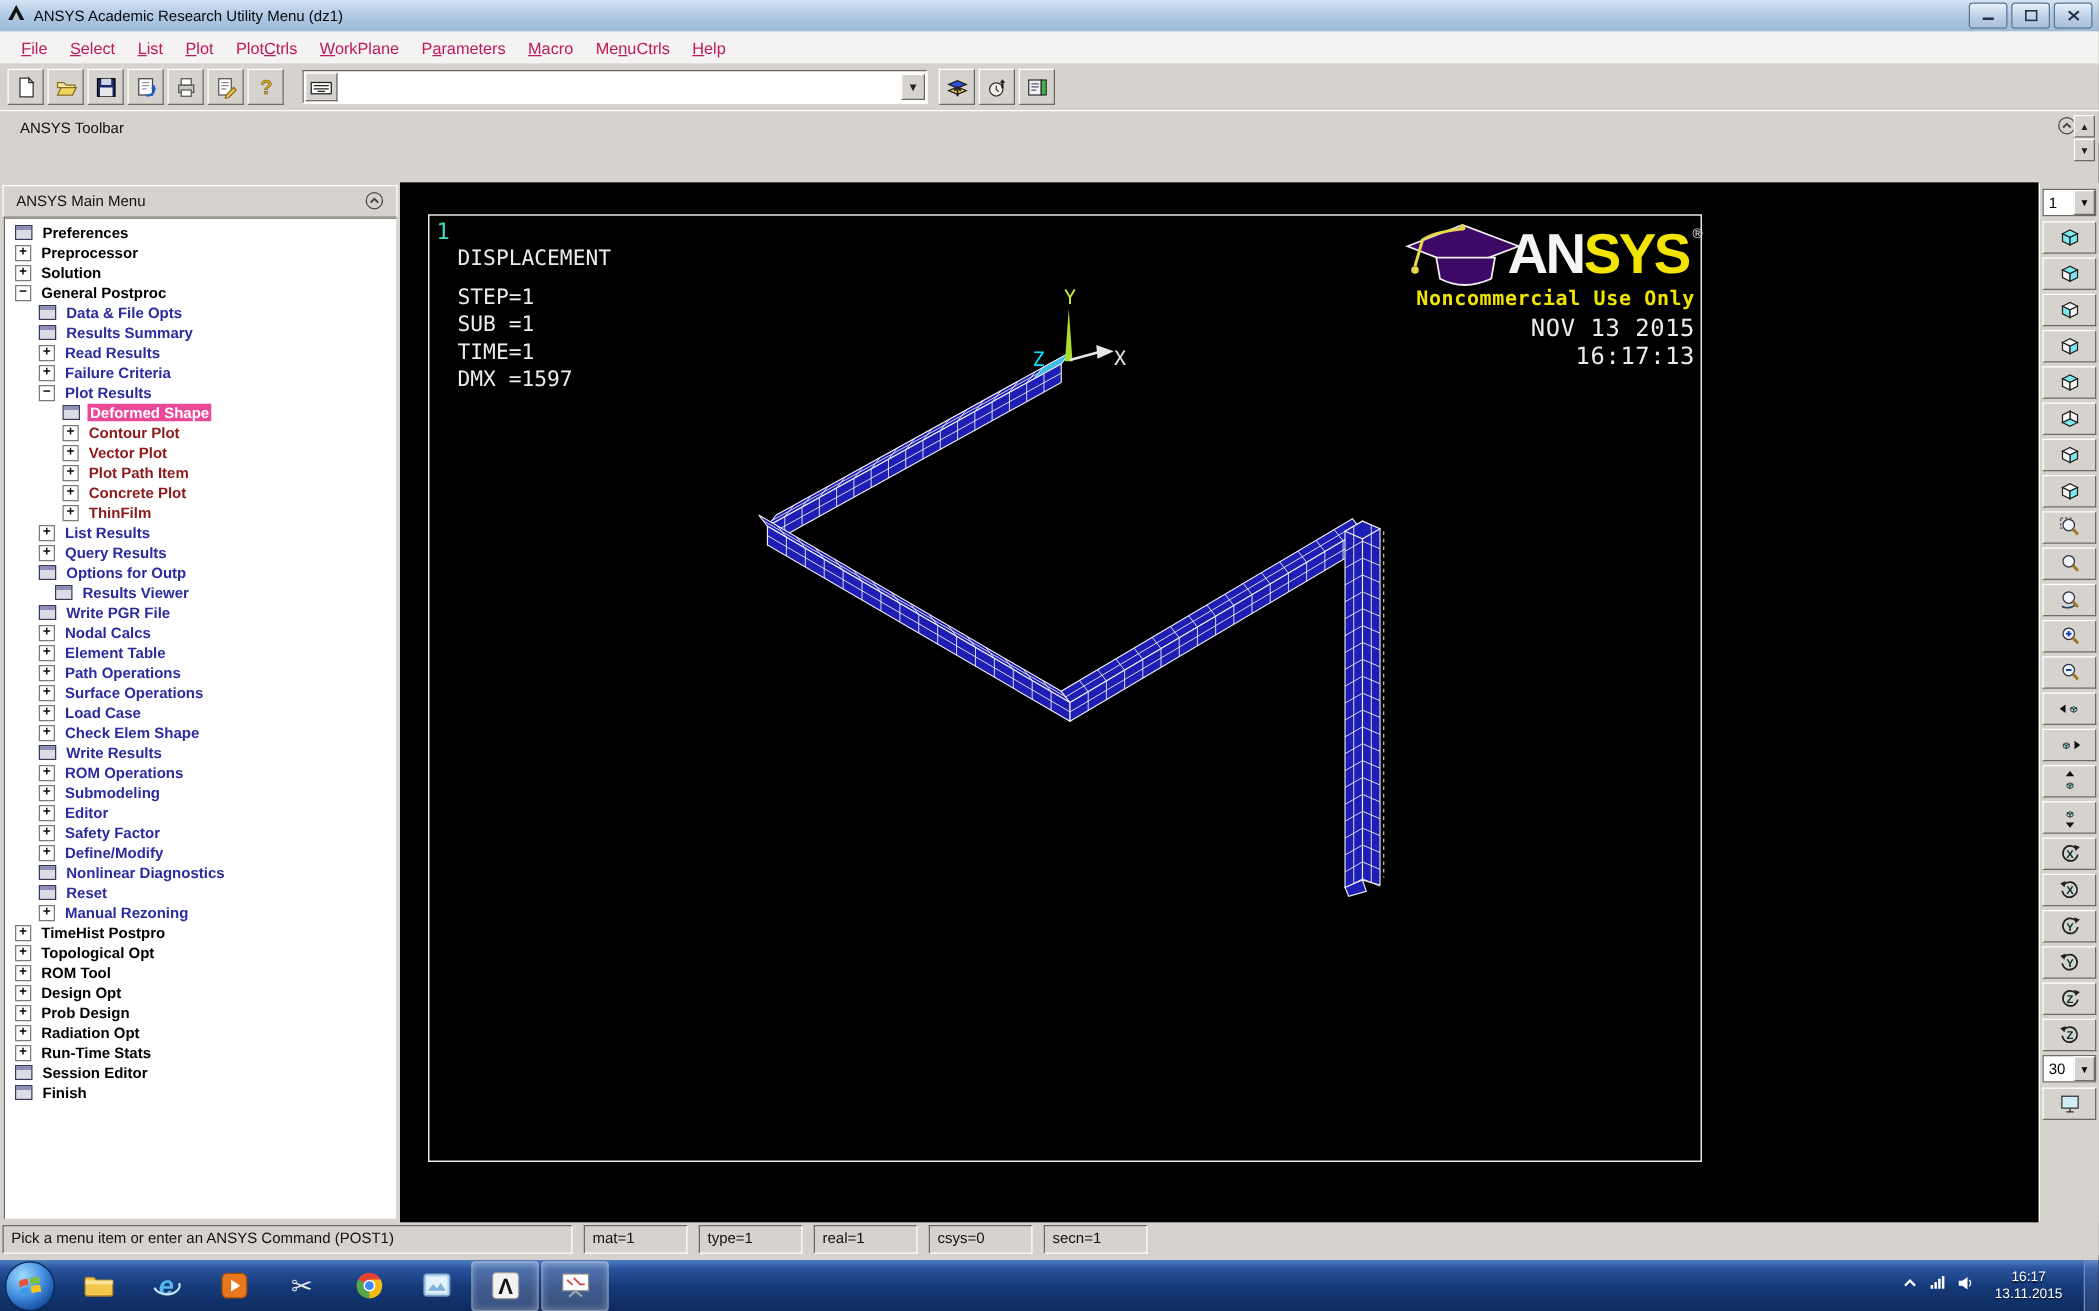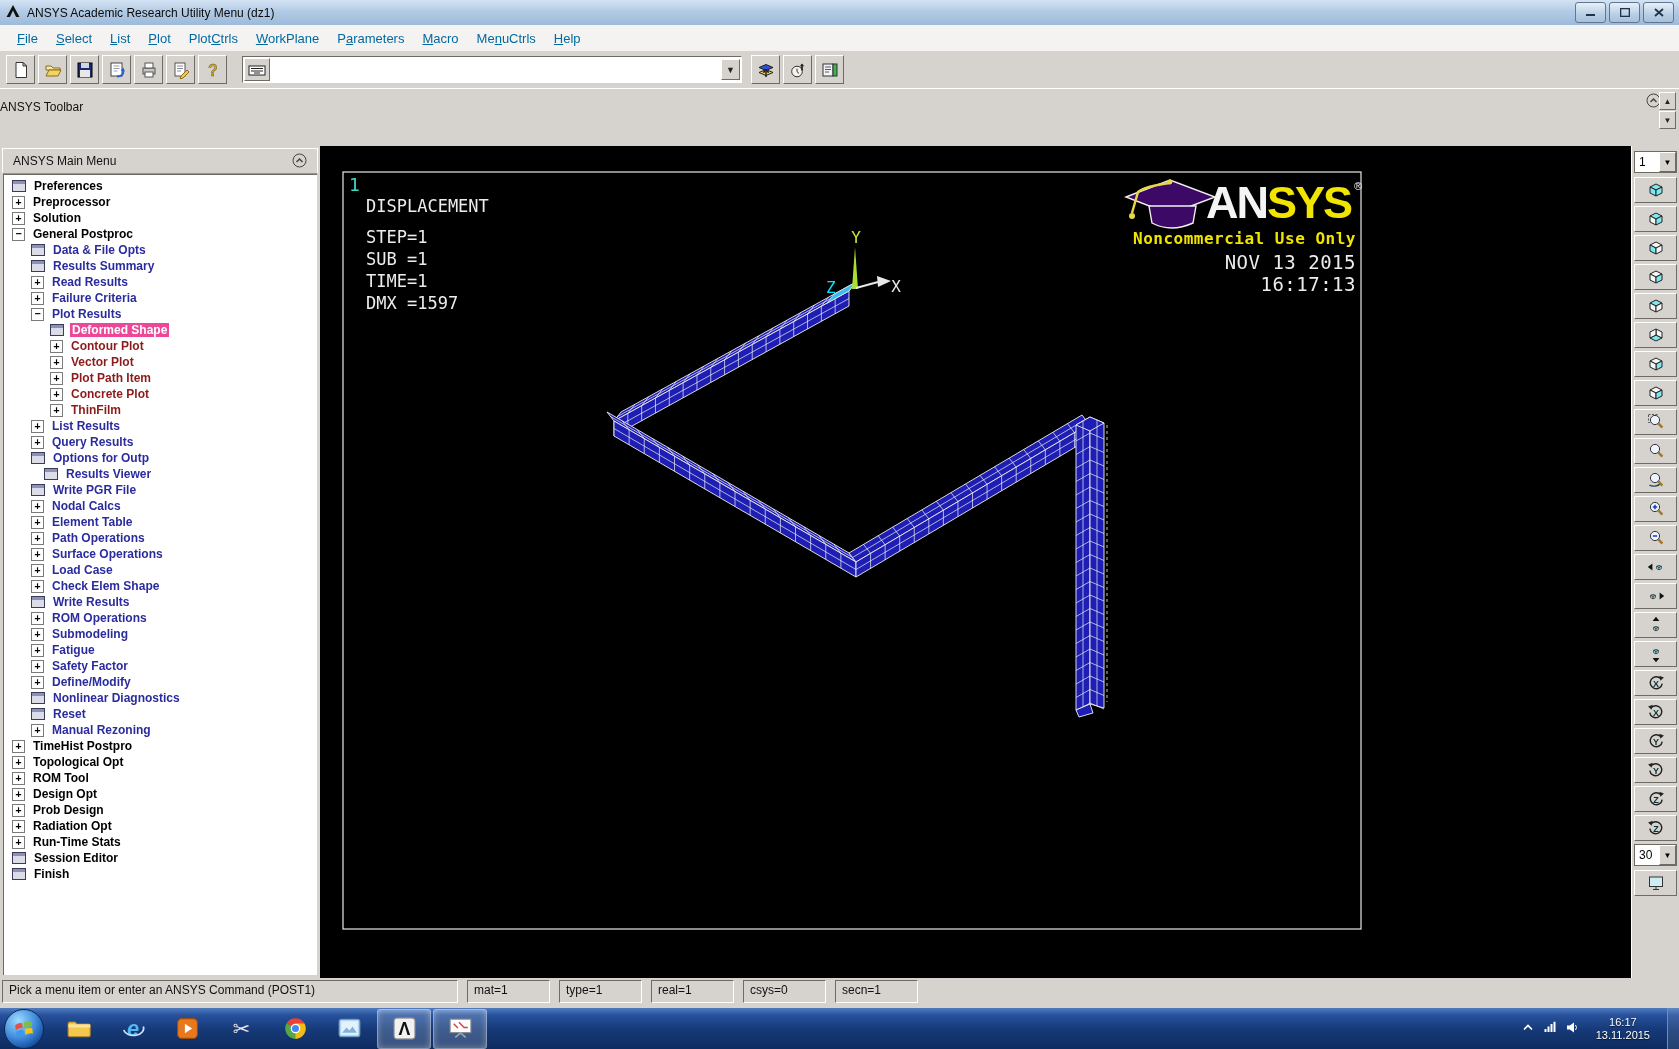--- a/index.html
+++ b/index.html
@@ -11,38 +11,38 @@
   .titlebar{position:absolute;left:0;top:0;right:0;height:25px;
     background:linear-gradient(#d4e3f4,#b3cbe5 45%,#9cbad9);
     display:flex;align-items:center;padding-left:5px;border-bottom:1px solid #7f96ad;}
   .title-text{font-size:12px;color:#0a0a0a;margin-left:6px;}
   .win-controls{margin-left:auto;display:flex;gap:3px;padding-right:5px;}
   .wbtn{width:29px;height:19px;border:1px solid #62778e;border-radius:3px;
     background:linear-gradient(#e7f0f9,#b9cfe5 60%,#a7c0da);
     display:flex;align-items:center;justify-content:center;}
   
   .menubar{position:absolute;left:0;top:25px;right:0;height:26px;background:#f4f3f1;
-    border-bottom:1px solid #b8b4ac;display:flex;align-items:center;padding-left:8px;font-size:13px;color:#0369a1;}
+    border-bottom:1px solid #b8b4ac;display:flex;align-items:center;padding-left:8px;font-size:13px;color:#be185d;}
   .menu-item{padding:4px 9px;}
   .menu-item u{text-decoration:underline;}
   
   .toolbar{position:absolute;left:0;top:51px;right:0;height:37px;background:#d6d3ce;
     border-bottom:1px solid #98948c;display:flex;align-items:center;padding-left:6px;}
   .raised{border-top:1px solid #fff;border-left:1px solid #fff;border-right:1px solid #6e6a64;border-bottom:1px solid #6e6a64;background:#d6d3ce;}
   .tb-btn{width:27px;height:27px;display:flex;align-items:center;justify-content:center;margin-right:3px;}
   .cmd-wrap{margin-left:12px;width:498px;height:25px;background:#fff;
     border-top:1px solid #6e6a64;border-left:1px solid #6e6a64;border-right:1px solid #fff;border-bottom:1px solid #fff;
     display:flex;align-items:center;}
   .kbd-btn{width:24px;height:21px;margin:1px;display:flex;align-items:center;justify-content:center;}
   .cmd-input{flex:1;border:none;outline:none;height:19px;font-size:12px;font-family:"DejaVu Sans Mono",monospace;}
   .dd-arrow{width:17px;height:19px;margin-right:1px;display:flex;align-items:center;justify-content:center;font-size:9px;color:#222;}
   .tb-right{display:flex;margin-left:9px;}
   
   .ansys-tb-header{position:absolute;left:0;top:88px;right:0;height:25px;background:#d6d3ce;
-    border-top:1px solid #fff;display:flex;align-items:flex-end;padding-left:0;font-size:12px;color:#111;}
+    border-top:1px solid #fff;display:flex;align-items:center;padding-left:16px;font-size:12px;color:#111;}
   .roll{position:absolute;right:18px;top:4px;}
   .savedb-row{position:absolute;left:0;top:113px;right:0;height:33px;background:#d6d3ce;
     border-top:1px solid #fff;border-bottom:1px solid #98948c;display:flex;align-items:center;padding-left:6px;}
   .acmd{font-size:12px;color:#111;padding:5px 9px;border-right:1px solid #9a968e;border-left:1px solid #fff;}
   .mini-scroll{position:absolute;right:3px;top:92px;display:flex;flex-direction:column;gap:1px;}
   .mini-scroll .sb{width:15px;height:16px;display:flex;align-items:center;justify-content:center;font-size:8px;color:#222;}
   
   .content{position:absolute;left:0;top:146px;right:0;height:832px;background:#d6d3ce;}
   .menu-panel{position:absolute;left:2px;top:2px;width:316px;bottom:2px;}
   .panel-header{height:24px;background:#d6d3ce;border:1px solid #fff;border-bottom-color:#98948c;
@@ -357,21 +357,21 @@
           <div class="tree-row" style="padding-left:27px">
             <span class="ticon pm">+</span>
             <span class="tlbl c-navy">ROM Operations</span>
           </div>
           <div class="tree-row" style="padding-left:27px">
             <span class="ticon pm">+</span>
             <span class="tlbl c-navy">Submodeling</span>
           </div>
           <div class="tree-row" style="padding-left:27px">
             <span class="ticon pm">+</span>
-            <span class="tlbl c-navy">Fatigue</span>
+            <span class="tlbl c-navy">Editor</span>
           </div>
           <div class="tree-row" style="padding-left:27px">
             <span class="ticon pm">+</span>
             <span class="tlbl c-navy">Safety Factor</span>
           </div>
           <div class="tree-row" style="padding-left:27px">
             <span class="ticon pm">+</span>
             <span class="tlbl c-navy">Define/Modify</span>
           </div>
           <div class="tree-row" style="padding-left:27px">

